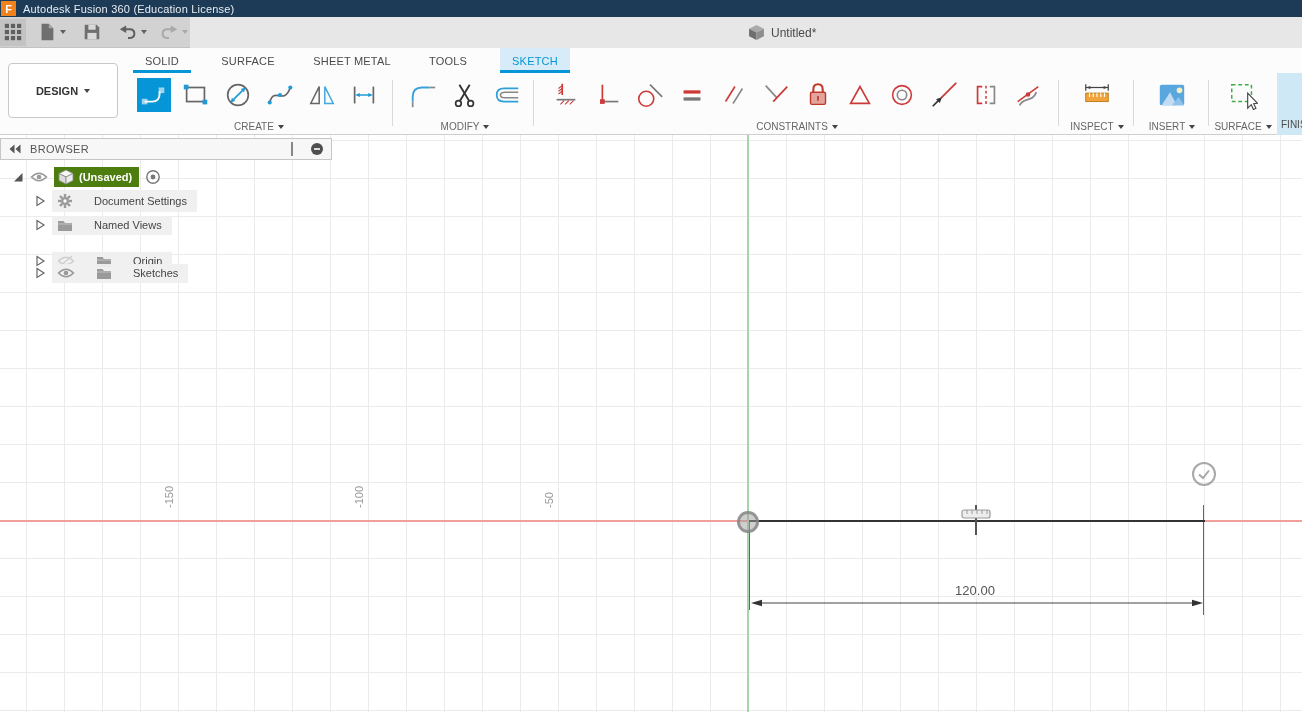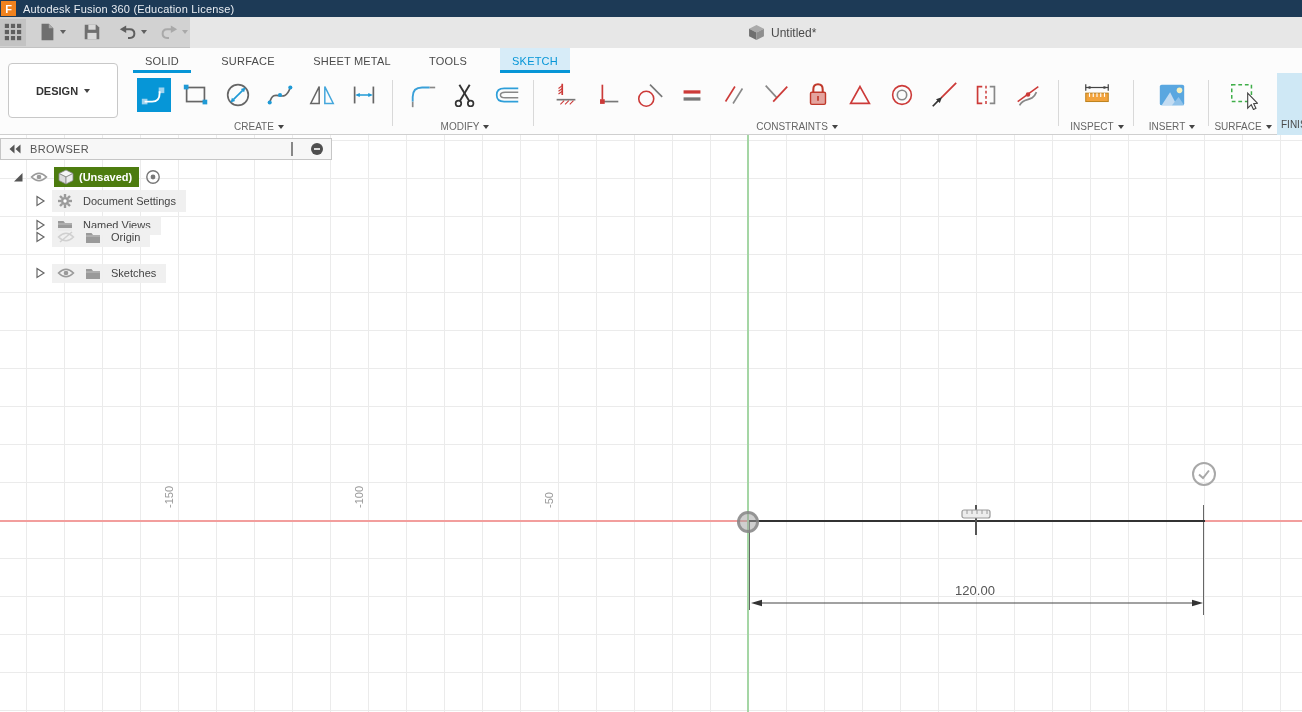--- a/index.html
+++ b/index.html
@@ -54,21 +54,21 @@
   .dim-tick { position:absolute; left:975px; top:370px; width:1.5px; height:30px; background:#555; }
   .check-circle { position:absolute; left:1191px; top:326px; }
 
   
   .browser { position:absolute; top:138px; left:0; width:300px; }
   .browser-header { position:relative; width:332px; height:22px; background:#f7f7f7; border:1px solid #c6c6c6; display:flex; align-items:center; padding:0 7px; gap:8px; }
   .browser-title { font-size:11px; color:#555; letter-spacing:.3px; }
   .browser-minus { margin-left:auto; display:flex; align-items:center; }
   .browser-handle { position:absolute; left:291px; top:4px; width:2px; height:14px; background:#888; }
   .tree-row { position:absolute; display:flex; align-items:center; gap:6px; height:22px; }
-  .row-chip { display:flex; align-items:center; gap:10px; background:rgba(239,239,239,.95); padding:3px 10px 3px 5px; }
+  .row-chip { display:flex; align-items:center; gap:21px; background:rgba(239,239,239,.95); padding:3px 10px 3px 5px; }
   .unsaved-badge { display:flex; align-items:center; gap:5px; background:#4d7c0f; padding:2px 7px 2px 4px; }
   .unsaved-label { color:#fff; font-size:11px; font-weight:bold; }
   .tree-label { font-size:11px; color:#444; }
 </style>
 </head>
 <body>
 
 <div id="app">
 
   <div class="titlebar">
@@ -495,21 +495,21 @@
       </svg>
       <span class="row-chip">
         <svg width="16" height="13" viewBox="0 0 16 13">
           <path d="M1,2 H6.5 L8,4 H15 V12 H1 Z" fill="#9a9a9a"></path>
           <rect x="1" y="4.5" width="14" height="1" fill="#c2c2c2"></rect>
         </svg>
         <span class="tree-label">Named Views</span>
       </span>
     </div>
 
-    <div class="tree-row" style="left:34px;top:88px">
+    <div class="tree-row" style="left:34px;top:112px">
       <svg width="12" height="12" viewBox="0 0 12 12">
         <path d="M3,1.5 L10,6 L3,10.5 Z" fill="none" stroke="#666" stroke-width="1.2"></path>
       </svg>
       <span class="row-chip">
         <svg width="18" height="12" viewBox="0 0 18 12">
           <path d="M1.5,6 Q9,-1.5 16.5,6 Q9,13.5 1.5,6 Z" fill="none" stroke="#d0d0d0" stroke-width="1.5"></path>
           <line x1="3" y1="11" x2="15" y2="1" stroke="#d0d0d0" stroke-width="1.5"></line>
         </svg>
         <svg width="16" height="13" viewBox="0 0 16 13">
           <path d="M1,2 H6.5 L8,4 H15 V12 H1 Z" fill="#9a9a9a"></path>

